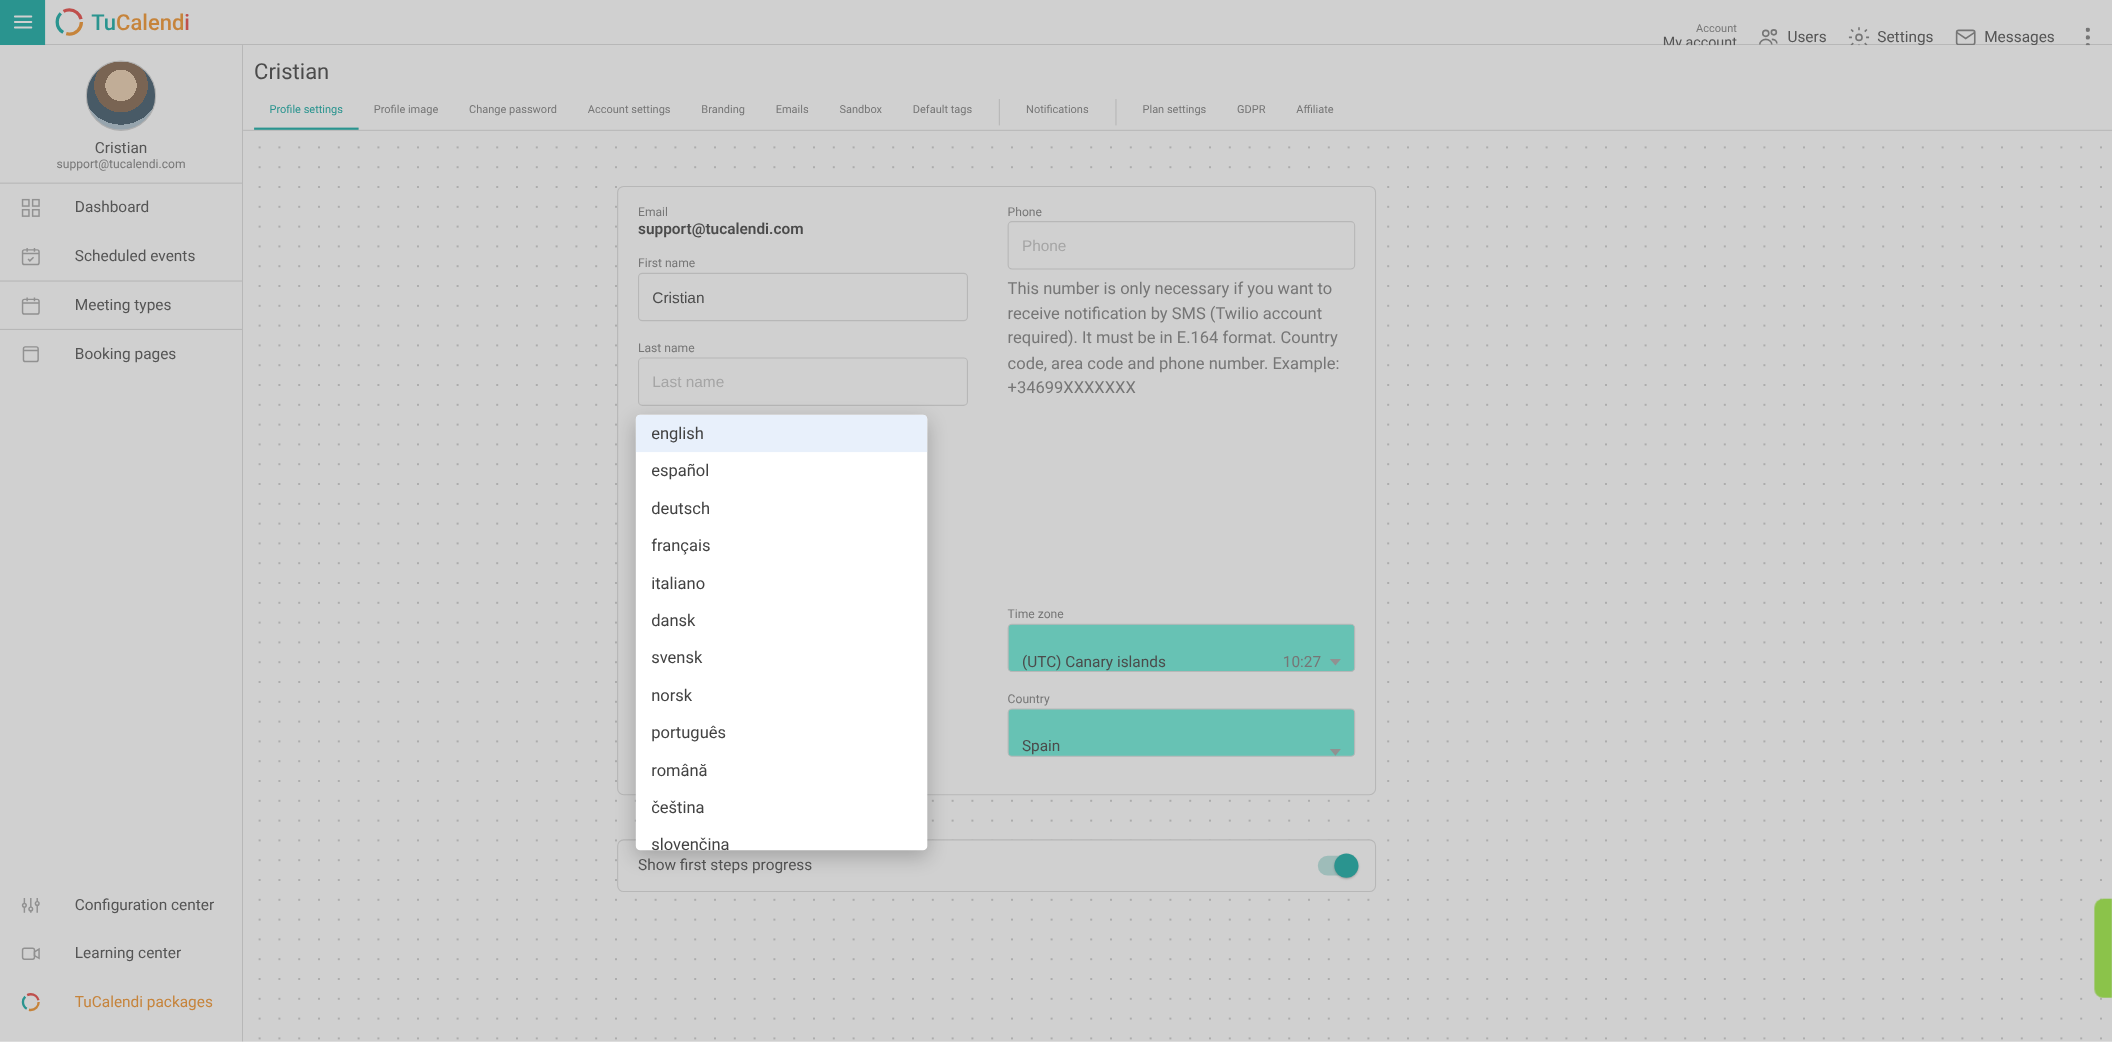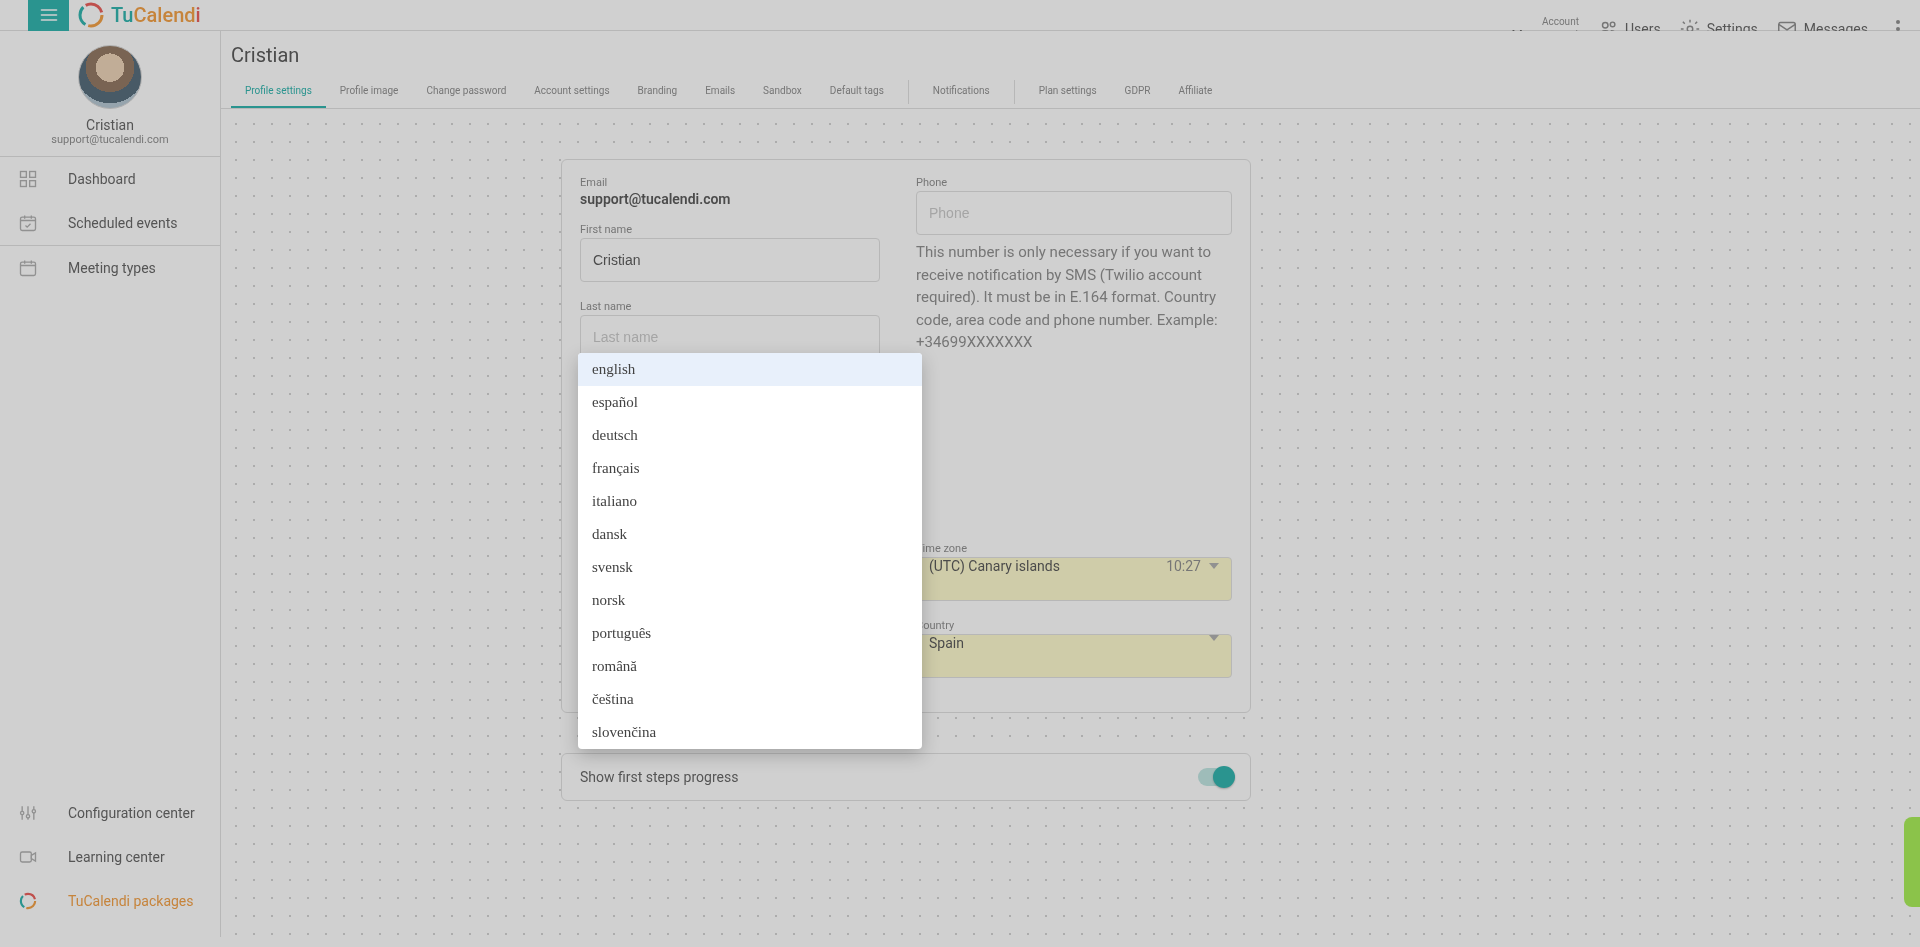--- a/index.html
+++ b/index.html
@@ -20,26 +20,25 @@
     width: 1920px; height: 947px;
     font-family: Roboto, "Helvetica Neue", Arial, sans-serif;
     font-size: 14px;
     color: var(--text);
     overflow: hidden;
     background: #fff;
   }
 
   
   .topbar {
-    height: 31px;
+    height: 41px;
     display: flex;
     align-items: center;
     border-bottom: 1px solid var(--border);
     background: #fff;
-    padding-left: 28px;
   }
   .hamburger {
     width: 41px; height: 41px;
     background: var(--teal);
     display: flex; align-items: center; justify-content: center;
     flex-shrink: 0;
   }
   .hamburger svg { width: 20px; height: 20px; fill: #fff; }
   .brand {
     display: flex; align-items: center;
@@ -179,23 +178,23 @@
   .hint { font-size: 15px; color: var(--text-light); line-height: 1.5; margin-top: -12px; margin-bottom: 18px; }
 
   .select {
     width: 100%;
     height: 44px;
     border: 1px solid var(--border);
     border-radius: 4px;
     padding: 0 12px;
     font-size: 14px;
     color: #333;
-    background: #fef9c3;
+    background: #5eead4;
     margin-bottom: 18px;
-    display: flex; align-items: flex-start; justify-content: space-between;
+    display: flex; align-items: flex-end; justify-content: space-between;
     cursor: pointer;
   }
   .select .right-group { display:flex; align-items:center; gap:8px; color: var(--text-light); }
   .caret { width: 0; height: 0; border-left:5px solid transparent; border-right:5px solid transparent; border-top:6px solid #9e9e9e; }
 
   
   .other-label {
     position: absolute;
     left: 358px; top: 620px;
     font-size: 14px; color: var(--text-light);
@@ -219,29 +218,28 @@
   .toggle::after {
     content:""; position:absolute; right:-3px; top:-2px;
     width: 22px; height: 22px; border-radius: 50%;
     background: var(--teal);
     box-shadow: 0 1px 2px rgba(0,0,0,.3);
   }
 
   
   .dropdown {
     position: absolute;
-    left: 357px; top: 244px;
-    width: 344px;
+    left: 357px; top: 258px;
+    width: 265px;
     max-height: 396px;
     background: #fff;
     border-radius: 4px;
     box-shadow: 0 6px 18px rgba(0,0,0,.22);
     overflow: hidden;
     z-index: 200;
-    font-family: Liberation Serif, serif;
   }
   .dropdown .opt {
     padding: 8px 14px;
     font-size: 15px;
     cursor: pointer;
   }
   .dropdown .opt.hover { background: var(--hover-blue); }
 
   
   .dim {
@@ -351,20 +349,29 @@
         <span>Scheduled events</span>
       </li>
       <li class="sep">
         <span class="icn">
             <svg viewBox="0 0 24 24">
               <rect x="3" y="5" width="18" height="16" rx="2"></rect>
               <path d="M3 9h18M8 3v4M16 3v4"></path>
             </svg>
           </span>
         <span>Meeting types</span>
+      </li>
+      <li class="sep">
+        <span class="icn">
+            <svg viewBox="0 0 24 24">
+              <rect x="4" y="4" width="16" height="16" rx="2"></rect>
+              <path d="M4 8h16"></path>
+            </svg>
+          </span>
+        <span>Booking pages</span>
       </li>
     </ul>
 
     <div class="sidebar-bottom">
       <ul class="nav">
         <li>
           <span class="icn">
               <svg viewBox="0 0 24 24">
                 <path d="M5 4v6M5 14v6M12 4v10M12 18v2M19 4v4M19 12v8"></path>
                 <circle cx="5" cy="12" r="2"></circle>

